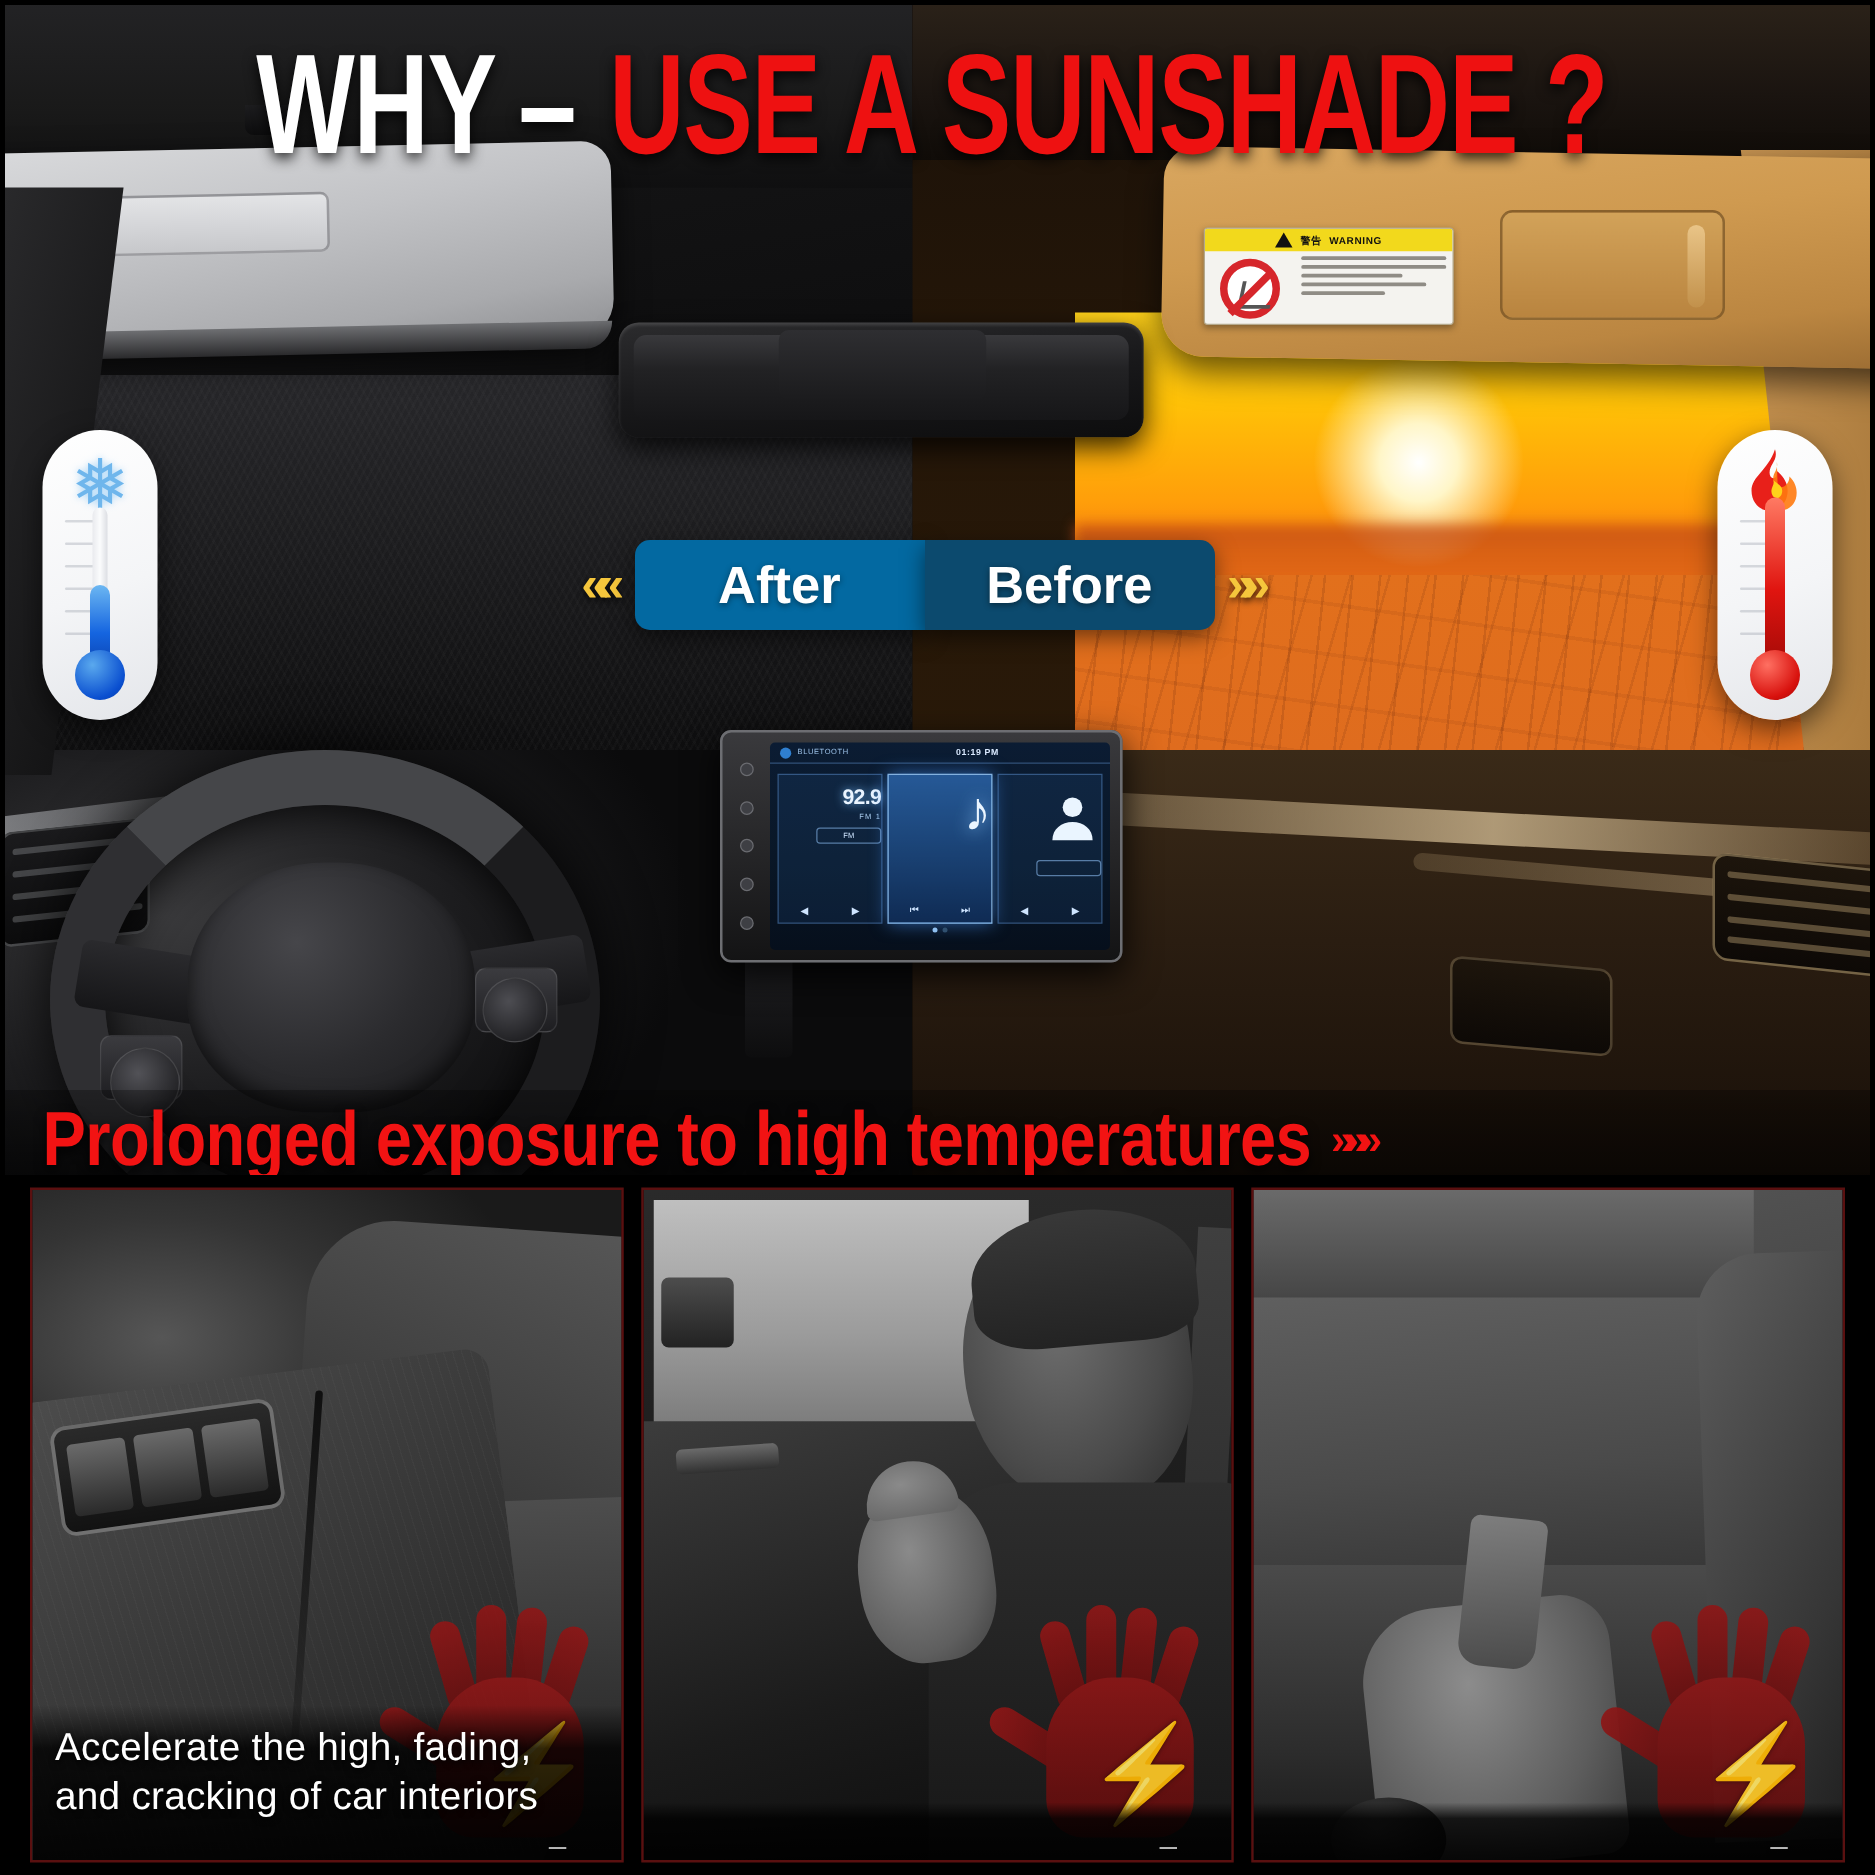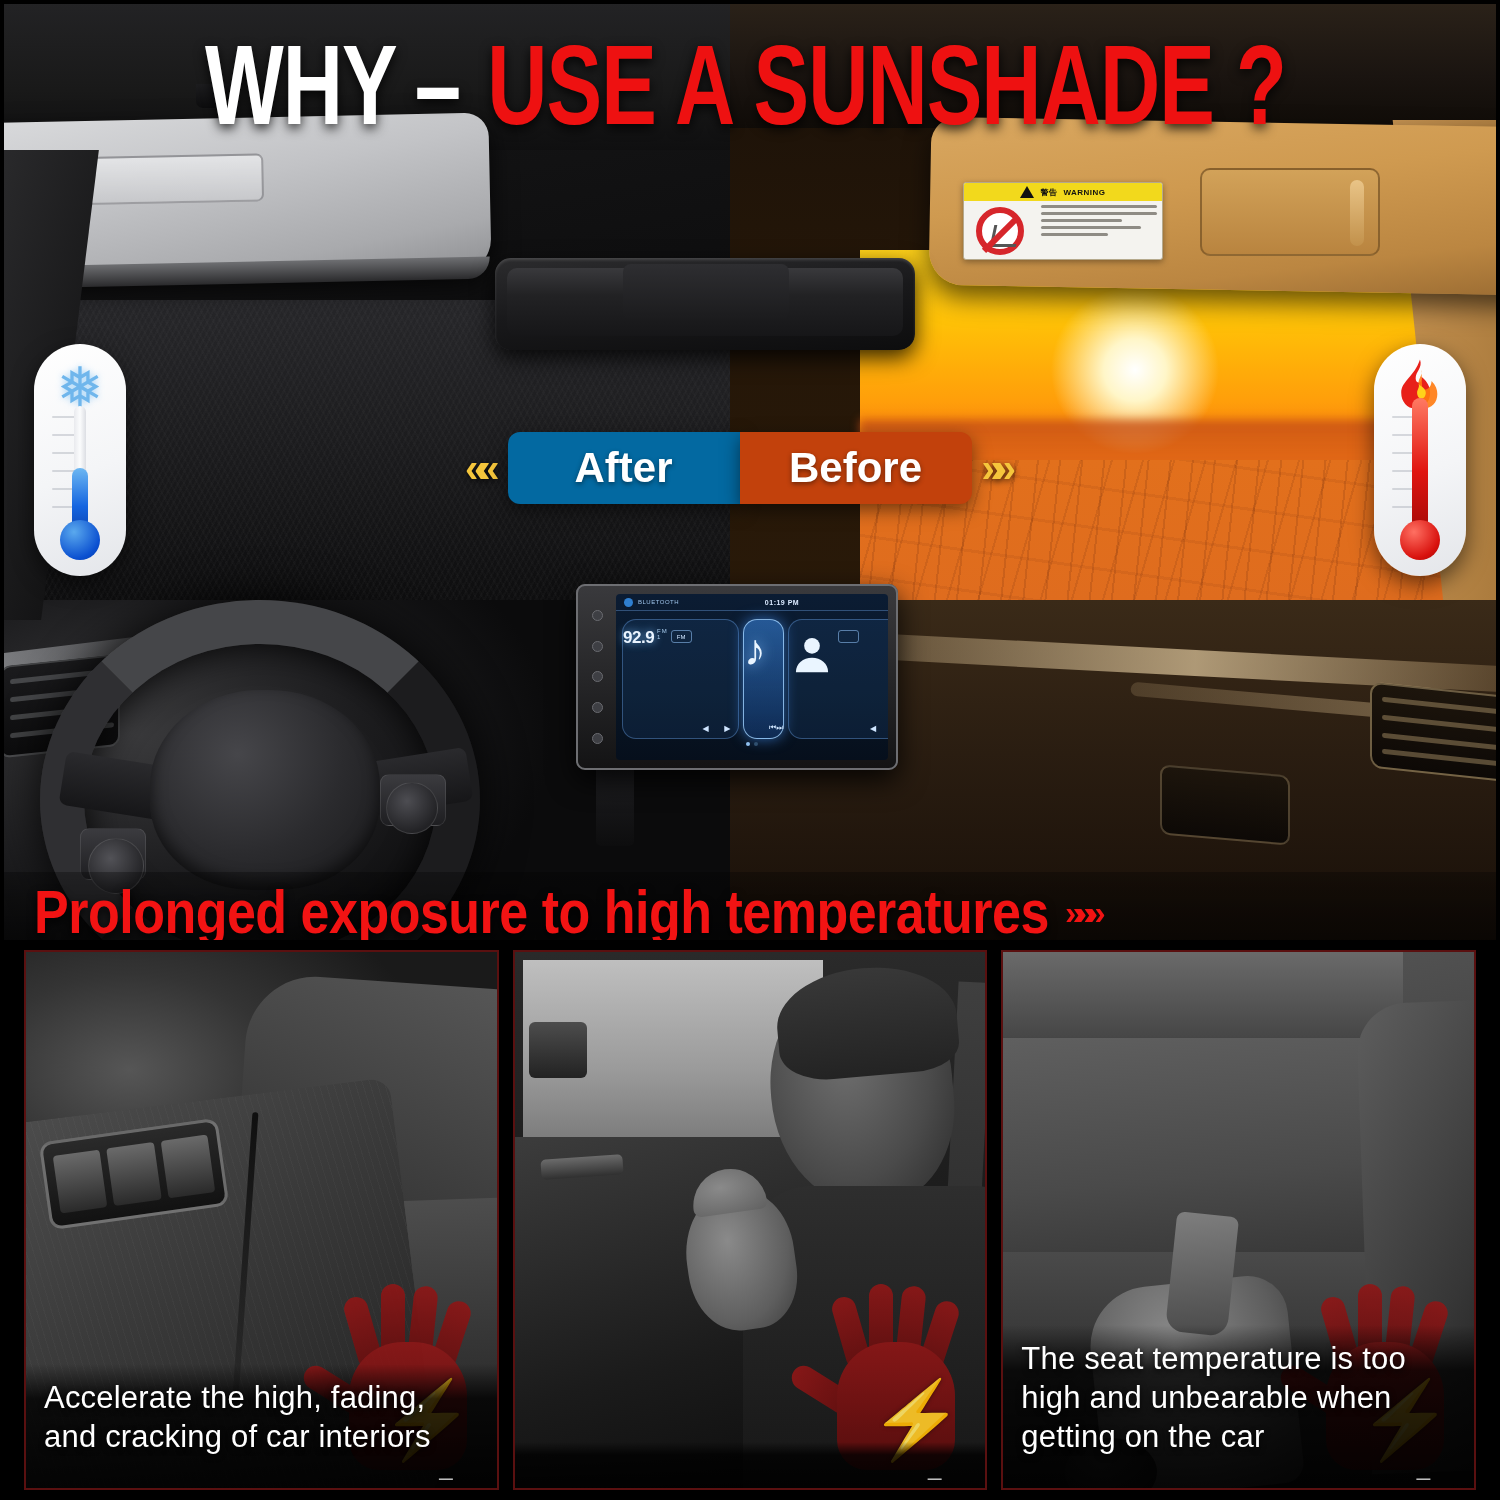--- a/index.html
+++ b/index.html
@@ -290,23 +290,23 @@
   }
   .info-top{
     height:17px; display:flex; align-items:center; padding:0 8px; gap:5px;
     border-bottom:1px solid rgba(120,180,255,.35);
   }
   .info-top .bt{ width:9px;height:9px;border-radius:50%;background:#2f7fd0; }
   .info-top .src{ font-size:6px;color:#9dc2e8;letter-spacing:.5px; }
   .info-time{ margin-left:auto;margin-right:auto;font-size:7px;color:#dbeaff;font-weight:bold;letter-spacing:.5px; }
   .info-cards{ display:flex; height:128px; padding:8px 6px 0; gap:4px; }
   .ic{
-    flex:1; border:1px solid rgba(120,180,255,.35); border-radius:14px;
+    flex:1; border:1px solid rgba(120,180,255,.35); border-radius:0;
     background:rgba(40,90,150,.18);
-    display:flex; flex-direction:row; align-items:flex-start; padding-top:8px; gap:3px;
+    display:flex; flex-direction:column; align-items:flex-end; padding-top:8px; gap:3px;
   }
   .ic.mid{
     background:linear-gradient(180deg,rgba(60,140,235,.55),rgba(30,90,180,.35));
     border-color:rgba(160,210,255,.8);
     box-shadow:0 0 14px rgba(70,150,255,.6);
   }
   .ic .freq{ font-size:17px; font-weight:bold; color:#eaf4ff; letter-spacing:-.5px;
     text-shadow:0 0 8px rgba(120,190,255,.9); }
   .ic .band{ font-size:6px; color:#a9cdef; letter-spacing:1px; }
   .ic .pill{
@@ -355,21 +355,21 @@
     text-shadow:0 2px 6px rgba(0,0,0,.7); }
   .chev.l{ margin-right:8px; letter-spacing:-10px; padding-right:10px;}
   .chev.r{ margin-left:10px; letter-spacing:-10px; padding-right:8px;}
   .badge{
     height:72px; display:flex; align-items:center; justify-content:center;
     font-size:42px; font-weight:bold; color:#fff; padding:0 30px;
     text-shadow:0 2px 5px rgba(0,0,0,.45);
   }
   .badge.after{ background:#0369a1; border-radius:12px 0 0 12px; min-width:232px;
     box-shadow:0 6px 18px rgba(0,0,0,.5); }
-  .badge.before{ background:#c2410c; border-radius:0 12px 12px 0; min-width:232px;
+  .badge.before{ background:#0c4a6e; border-radius:0 12px 12px 0; min-width:232px;
     box-shadow:0 6px 18px rgba(0,0,0,.5);text-align:right; }
 
   
   .thermo{
     position:absolute; width:92px; height:232px; border-radius:46px;
     background:linear-gradient(160deg,#ffffff 0%,#f4f5f7 55%,#e4e6ea 100%);
     box-shadow:0 8px 22px rgba(0,0,0,.55);
     z-index:24; overflow:hidden;
   }
   .thermo.cold{ left:34px; top:344px; }
@@ -901,21 +901,20 @@
         <div class="stamp">
           <span class="fing f1"></span>
             <span class="fing f2"></span>
             <span class="fing f3"></span>
           <span class="fing f4"></span>
             <span class="fing f5"></span>
           <span class="palm"></span>
           <span class="boltg">⚡</span>
         </div>
         <div class="cap">
-          <p>The seat temperature is too high and unbearable when getting on the car</p>
           <span class="underscore">_</span>
         </div>
       </div>
 
     </div>
   </div>
 
   <div class="frame"></div>
 </div>
 

